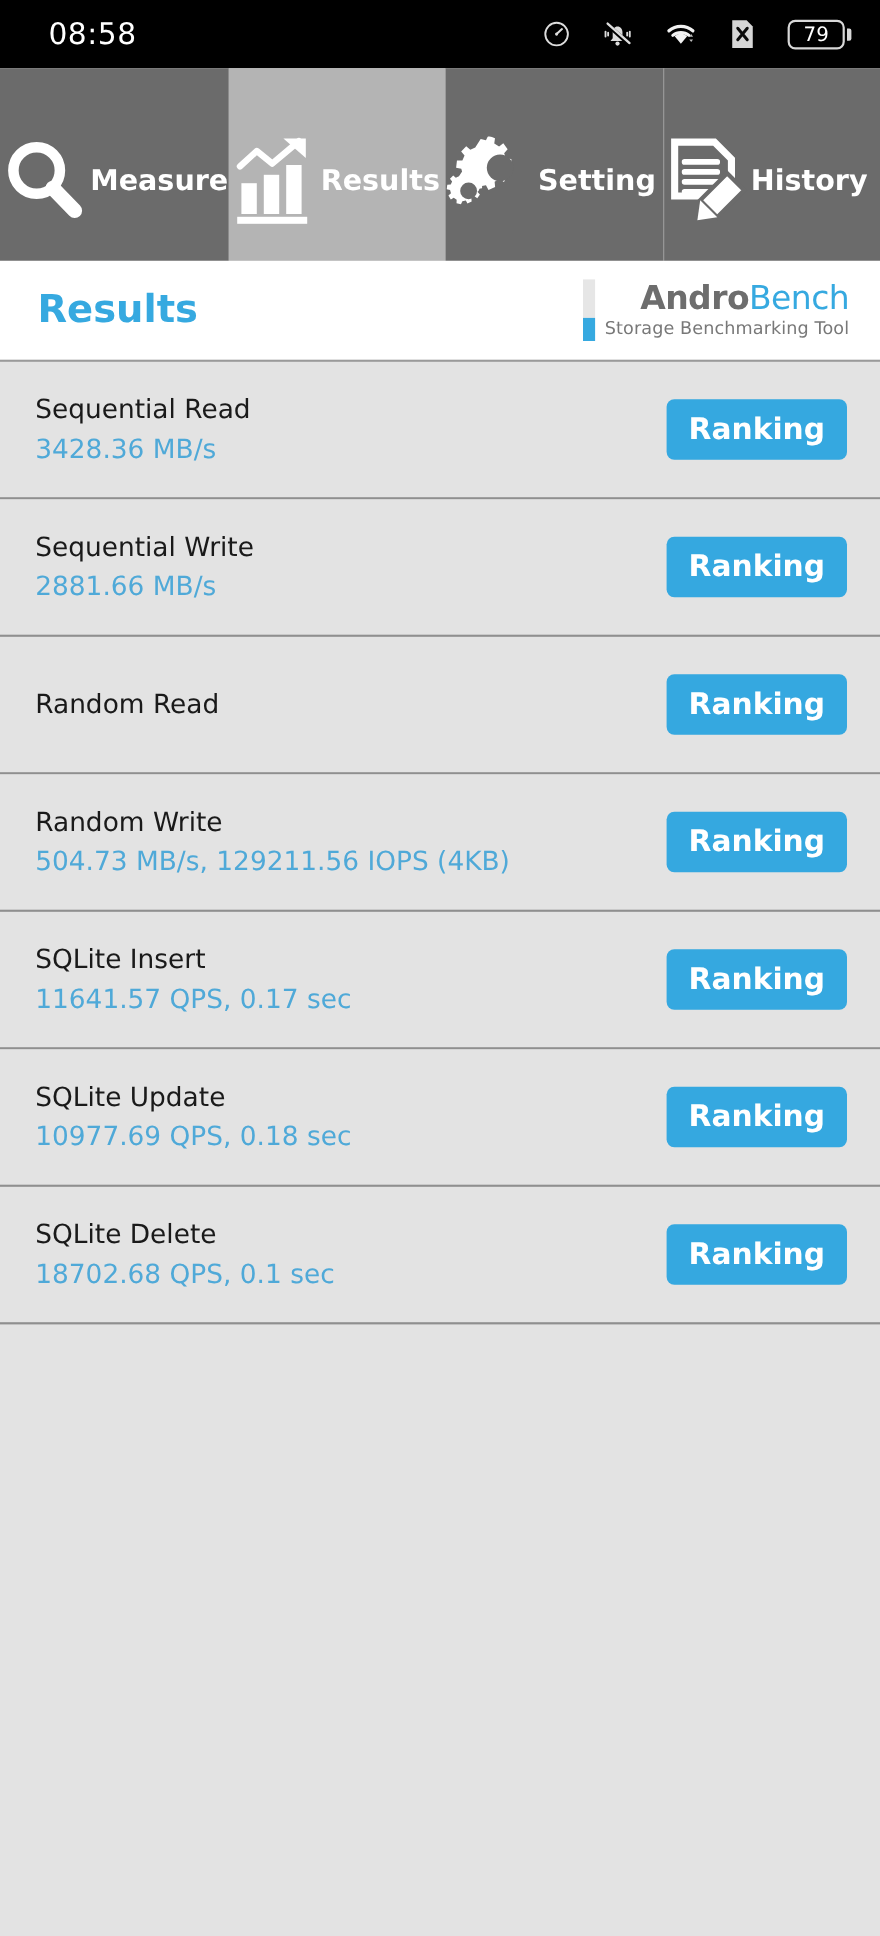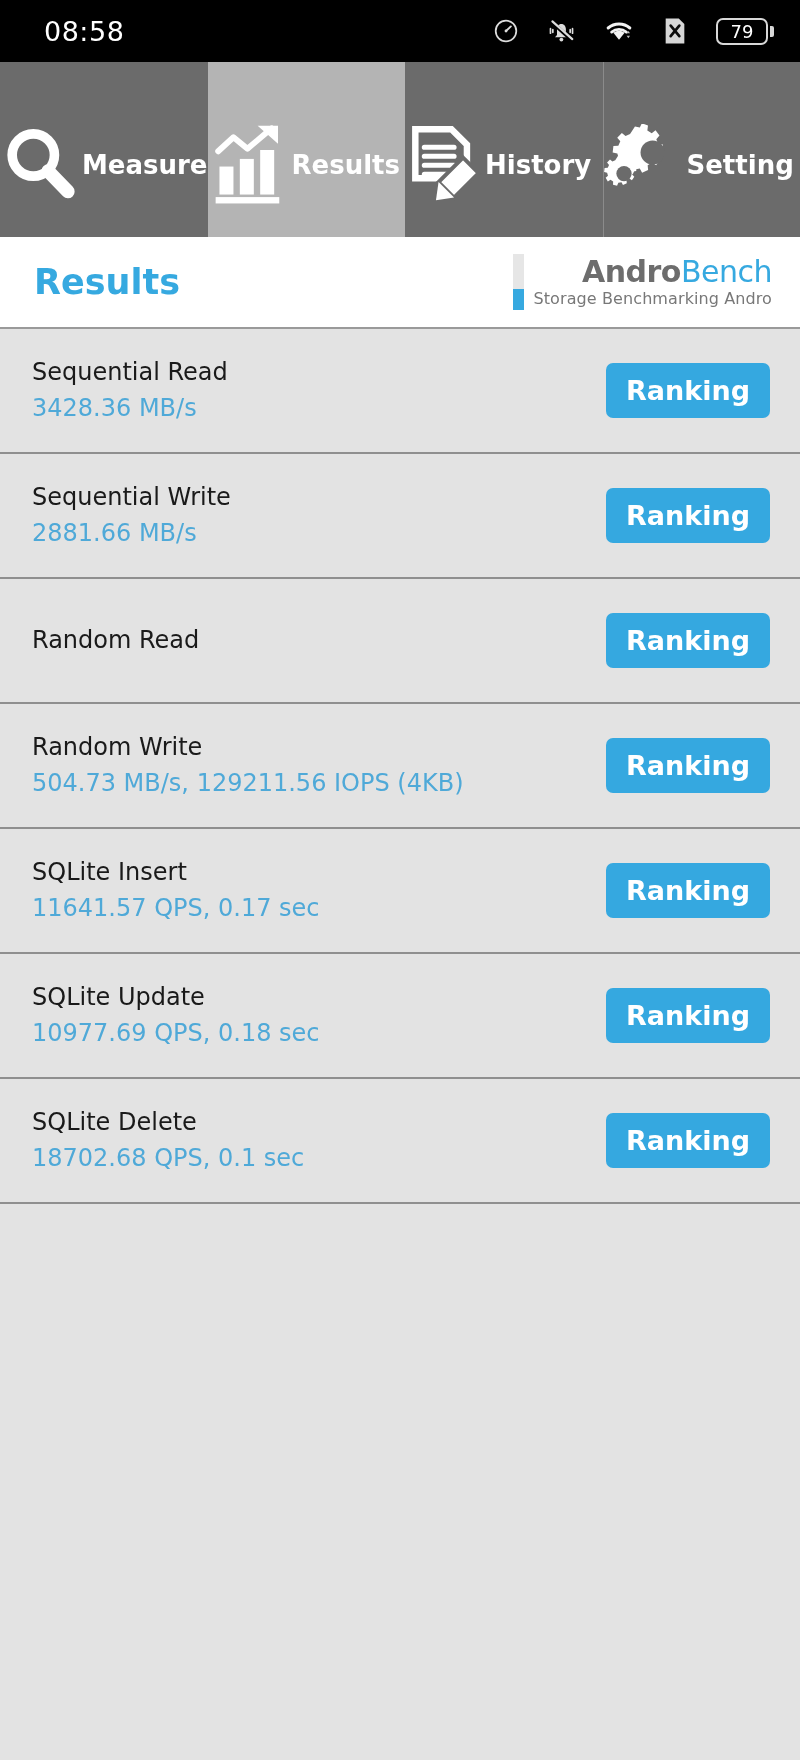--- a/index.html
+++ b/index.html
@@ -167,60 +167,60 @@
           <rect x="6" y="57" width="50" height="5" fill="#fff"></rect>
           <path d="M8 21 L20 10 L31 19 L50 3" fill="none" stroke="#fff" stroke-width="4.6" stroke-linecap="round" stroke-linejoin="round"></path>
           <path d="M39 1 L55 1 L55 15 Z" fill="#fff"></path>
         </svg>
       </span>
       <span class="tab-label">Results</span>
     </div>
 
     <div class="tab">
       <span class="tab-icon">
-        <svg width="80" height="80" viewBox="0 0 62 62">
-          <path d="M8 4h28l12 12v26H8z" fill="none" stroke="#fff" stroke-width="5"></path>
-          <path d="M15 18h23M15 25h23M15 32h23M15 39h17" stroke="#fff" stroke-width="4" stroke-linecap="round"></path>
-          <path d="M45 26 L57 38 L38 57 L26 45 Z" fill="#fff" stroke="#6b6b6b" stroke-width="3"></path>
-          <path d="M26 45 L24 59 L38 57" fill="#fff"></path>
-        </svg>
-      </span>
-      <span class="tab-label">History</span>
-    </div>
-
-    <div class="tab">
-      <span class="tab-icon">
         <svg width="84" height="80" viewBox="0 0 66 62">
           <g fill="#fff">
             <path d="M42 4 l4.4 1.1 1.9-4.0 5.6 2.2 -0.6 4.4 4.0 2.6 3.5-2.7 3.6 4.8 -2.9 3.4 1.6 4.4 4.4 0.3 0 6.0 -4.4 0.6 -1.4 4.3 3.0 3.2 -3.4 5.0 -3.7-2.5 -4.0 2.4 0.4 4.4 -5.5 2.4 -2.1-3.9 -4.5 0.9 -1.8 4.1 -5.8-1.5 0.2-4.4 -3.8-2.5 -3.8 2.3 -3.1-5.2 3.3-3.0 -1.2-4.4 -4.3-0.9 0.7-5.9 4.5-0.1 1.8-4.1 -2.8-3.4 4.2-4.2 3.4 2.8 4.1-1.9z" transform="translate(-11,-2) scale(0.86)"></path>
           </g>
           <circle cx="39" cy="22" r="9.5" fill="#6b6b6b"></circle>
           <g fill="#fff">
             <path d="M42 4 l4.4 1.1 1.9-4.0 5.6 2.2 -0.6 4.4 4.0 2.6 3.5-2.7 3.6 4.8 -2.9 3.4 1.6 4.4 4.4 0.3 0 6.0 -4.4 0.6 -1.4 4.3 3.0 3.2 -3.4 5.0 -3.7-2.5 -4.0 2.4 0.4 4.4 -5.5 2.4 -2.1-3.9 -4.5 0.9 -1.8 4.1 -5.8-1.5 0.2-4.4 -3.8-2.5 -3.8 2.3 -3.1-5.2 3.3-3.0 -1.2-4.4 -4.3-0.9 0.7-5.9 4.5-0.1 1.8-4.1 -2.8-3.4 4.2-4.2 3.4 2.8 4.1-1.9z" transform="translate(-11,22) scale(0.55)"></path>
           </g>
           <circle cx="16.5" cy="38.5" r="6" fill="#6b6b6b"></circle>
         </svg>
       </span>
       <span class="tab-label">Setting</span>
     </div>
 
+    <div class="tab">
+      <span class="tab-icon">
+        <svg width="80" height="80" viewBox="0 0 62 62">
+          <path d="M8 4h28l12 12v26H8z" fill="none" stroke="#fff" stroke-width="5"></path>
+          <path d="M15 18h23M15 25h23M15 32h23M15 39h17" stroke="#fff" stroke-width="4" stroke-linecap="round"></path>
+          <path d="M45 26 L57 38 L38 57 L26 45 Z" fill="#fff" stroke="#6b6b6b" stroke-width="3"></path>
+          <path d="M26 45 L24 59 L38 57" fill="#fff"></path>
+        </svg>
+      </span>
+      <span class="tab-label">History</span>
+    </div>
+
   </div>
 
   <div class="header">
     <div class="header-title">Results</div>
     <div class="logo">
       <span class="logo-bar">
         <span class="logo-bar-top"></span>
           <span class="logo-bar-bot"></span>
       </span>
       <span class="logo-text">
         <span class="logo-main">
           <span class="logo-andro">Andro</span><span class="logo-bench">Bench</span>
         </span>
-        <span class="logo-tag">Storage Benchmarking Andro</span>
+        <span class="logo-tag">Storage Benchmarking Tool</span>
       </span>
     </div>
   </div>
 
   <div class="list">
 
     <div class="row">
       <div class="row-texts">
         <span class="row-title">Sequential Read</span>
         <span class="row-value">3428.36 MB/s</span>

